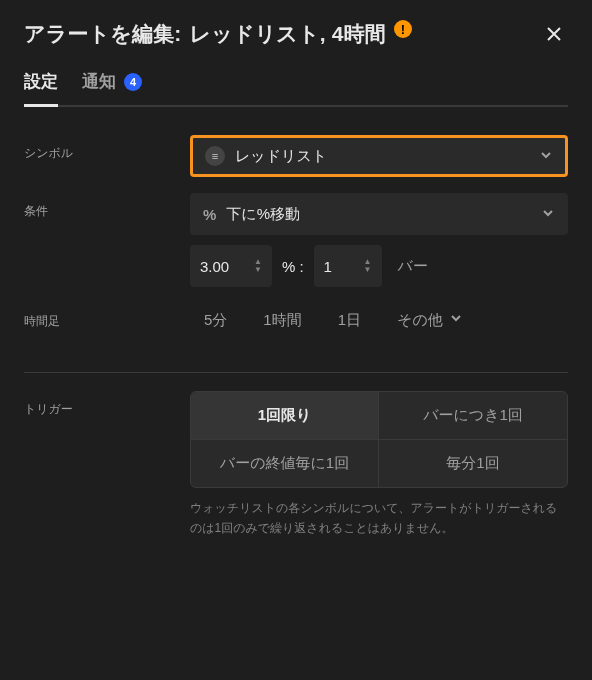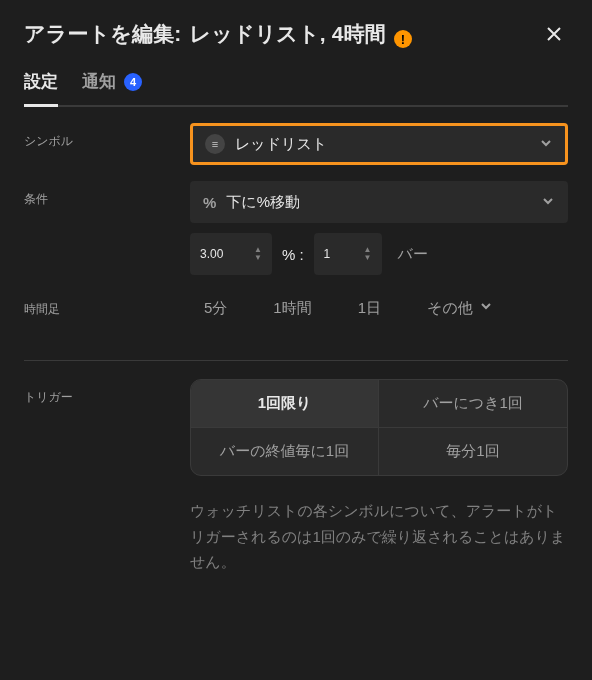--- a/index.html
+++ b/index.html
@@ -14,67 +14,67 @@
     --border-highlight:#f7931e;
     --badge-blue:#2962ff;
     --warn:#ff9500;
   }
   *{box-sizing:border-box;margin:0;padding:0;font-family:-apple-system,'Segoe UI',Arial,sans-serif}
   html,body{width:592px;height:680px;background:var(--bg);color:var(--text);overflow:hidden}
   .dialog{width:592px;height:680px;padding:20px 24px;display:flex;flex-direction:column}
 
   
   .hdr{display:flex;align-items:center;justify-content:space-between;margin-bottom:22px}
-  .hdr-title{font-size:21px;font-weight:700;display:flex;align-items:flex-end;gap:8px;letter-spacing:.2px}
+  .hdr-title{font-size:21px;font-weight:700;display:flex;align-items:flex-start;gap:8px;letter-spacing:.2px}
   .warn-icon{width:18px;height:18px;border-radius:50%;background:var(--warn);color:#000;font-weight:900;font-size:13px;display:flex;align-items:center;justify-content:center;line-height:1}
   .close-btn{width:28px;height:28px;display:flex;align-items:center;justify-content:center;cursor:pointer;color:var(--text)}
   .close-btn svg{width:18px;height:18px;stroke:currentColor;stroke-width:2;fill:none}
 
   
-  .tabs{display:flex;gap:24px;border-bottom:2px solid var(--border);margin-bottom:16px;position:relative}
+  .tabs{display:flex;gap:24px;border-bottom:2px solid var(--border);margin-bottom:28px;position:relative}
   .tab{padding:0 0 12px 0;font-size:17px;font-weight:700;color:var(--text-dim);cursor:pointer;display:flex;align-items:center;gap:8px;position:relative}
   .tab.active{color:var(--text)}
   .tab.active::after{content:"";position:absolute;left:0;right:0;bottom:-2px;height:3px;background:var(--text)}
   .badge{min-width:18px;height:18px;border-radius:9px;background:var(--badge-blue);color:#fff;font-size:11px;font-weight:700;display:flex;align-items:center;justify-content:center;padding:0 5px}
 
   
   .row{display:flex;align-items:flex-start;gap:16px;margin-bottom:16px}
   .row-label{width:150px;flex:0 0 150px;font-size:12px;color:var(--text-dim);padding-top:10px}
   .row-body{flex:1;display:flex;flex-direction:column;gap:10px}
 
   
   .select{background:var(--bg2);border:1px solid transparent;border-radius:4px;height:42px;display:flex;align-items:center;padding:0 12px;font-size:15px;color:var(--text);cursor:pointer;position:relative}
   .select.highlight{border:3px solid var(--border-highlight);border-radius:4px}
   .select .chev{margin-left:auto;color:var(--text-dim)}
   .sym-icon{width:20px;height:20px;border-radius:50%;background:#444;color:#ccc;font-size:11px;display:flex;align-items:center;justify-content:center;margin-right:10px;font-weight:700}
   .pct-icon{margin-right:10px;font-weight:700;color:var(--text-dim)}
 
   .cond-line{display:flex;align-items:center;gap:10px}
   .numbox{background:var(--bg2);border-radius:4px;height:42px;display:flex;align-items:center;padding:0 10px;font-size:15px;color:var(--text)}
-  .numbox input{background:transparent;border:none;outline:none;color:var(--text);font-size:12px;width:48px}
+  .numbox input{background:transparent;border:none;outline:none;color:var(--text);font-size:15px;width:48px}
   .stepper{display:flex;flex-direction:column;margin-left:6px;color:var(--text-dimmer)}
   .stepper span{font-size:8px;line-height:8px;cursor:pointer}
   .sep-text{color:var(--text);font-size:15px}
   .bar-label{color:var(--text-dim);font-size:15px;margin-left:6px}
 
   
-  .seg-row{display:flex;align-items:center;gap:18px;flex-wrap:wrap}
+  .seg-row{display:flex;align-items:center;gap:8px;flex-wrap:wrap}
   .seg{padding:8px 14px;font-size:15px;color:var(--text-dim);border-radius:4px;cursor:pointer}
   .seg.selected{background:var(--bg3);color:var(--text)}
   .seg.more{display:flex;align-items:flex-start;gap:6px}
 
   .divider{height:1px;background:var(--border);margin:18px 0}
 
   
-  .trig{display:grid;grid-template-columns:1fr 1fr;gap:0;background:var(--bg2);border:1px solid var(--border);border-radius:11px;overflow:hidden}
+  .trig{display:grid;grid-template-columns:1fr 1fr;gap:0;background:var(--bg2);border:1px solid var(--border);border-radius:6px;overflow:hidden}
   .trig-cell{padding:14px 10px;text-align:center;font-size:15px;color:var(--text-dim);border-right:1px solid var(--border);border-bottom:1px solid var(--border);cursor:pointer}
   .trig-cell:nth-child(2n){border-right:none}
   .trig-cell:nth-child(n+3){border-bottom:none}
   .trig-cell.selected{background:var(--bg3);color:var(--text);font-weight:700}
-  .trig-note{font-size:15px;color:var(--text-dimmer);line-height:1.7;margin-top:12px}
+  .trig-note{font-size:12px;color:var(--text-dimmer);line-height:1.7;margin-top:0}
 
   .chev-svg{width:14px;height:14px;stroke:currentColor;stroke-width:2;fill:none}
 </style>
 </head>
 <body>
 
 <div class="dialog">
 
   <div class="hdr">
     <div class="hdr-title">

